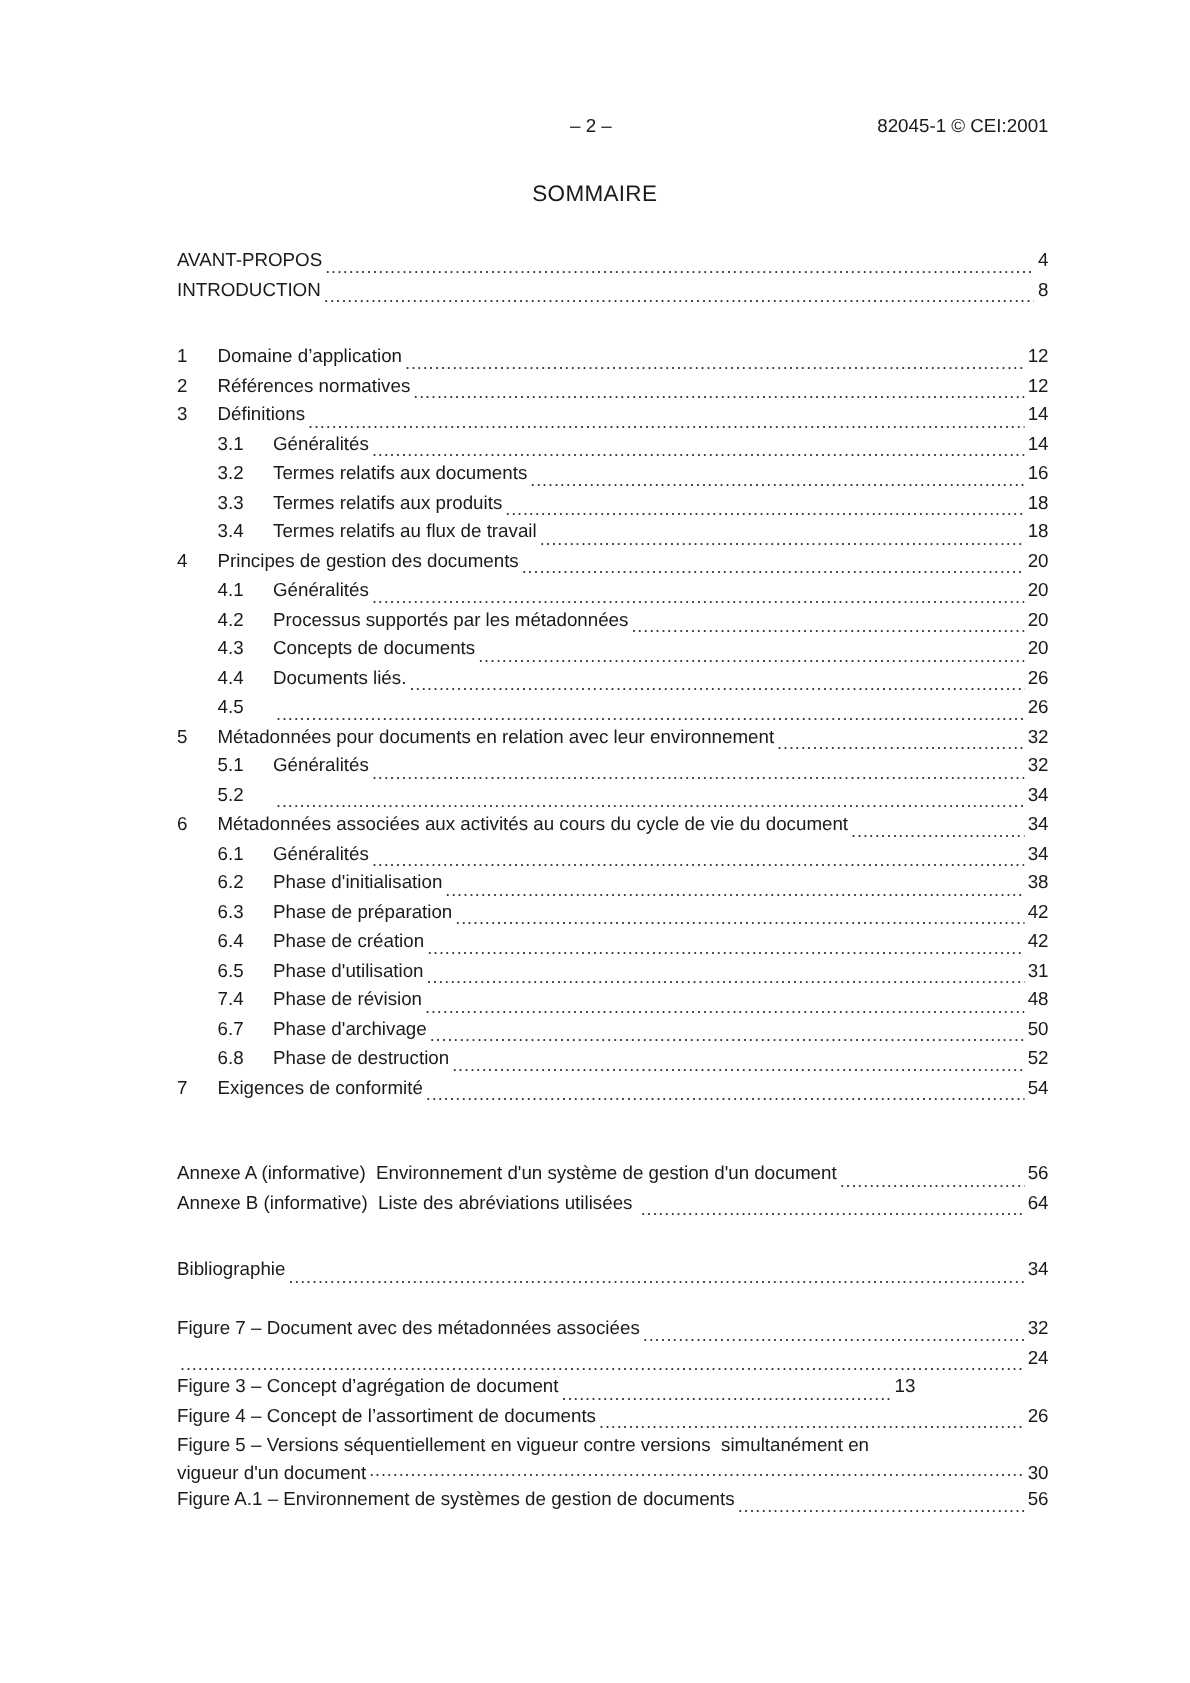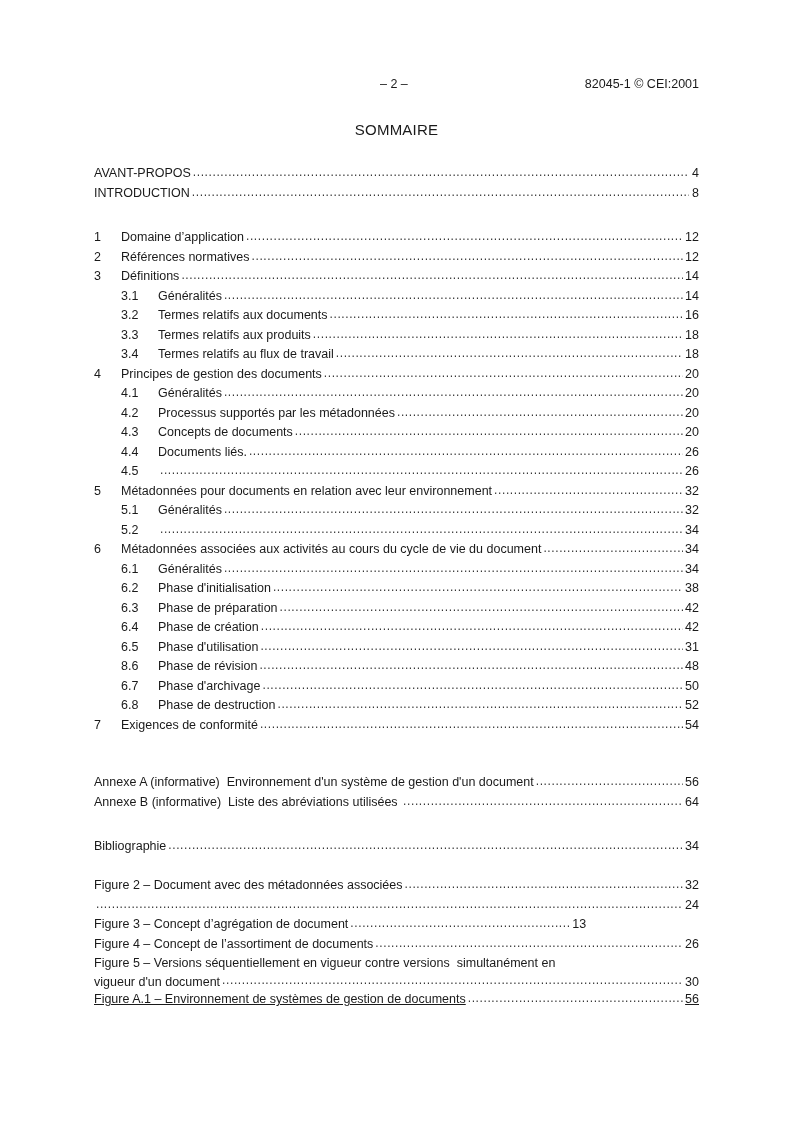--- a/index.html
+++ b/index.html
@@ -3,21 +3,21 @@
 <meta charset="utf-8">
 <style>
   html, body { margin: 0; padding: 0; background: #ffffff; }
   body { width: 793px; height: 1122px; position: relative; overflow: hidden;
          font-family: "Liberation Sans", sans-serif; color: #1a1a1a; }
   .header { position: absolute; top: 77px; left: 94px; width: 605px; height: 16px; font-size: 12.5px; }
   .header .pagenum { position: absolute; left: 286px; top: 0; }
   .header .ref { position: absolute; right: 0; top: 0; }
   .title { position: absolute; top: 121px; left: 0; width: 793px; text-align: center; font-size: 15px; letter-spacing: 0.2px; }
   .toc { position: absolute; left: 94px; width: 605px; font-size: 12.5px; }
-  .row { position: relative; height: 19.5px; line-height: 19.5px; display: flex; align-items: flex-start; }
+  .row { position: relative; height: 19.5px; line-height: 19.5px; display: flex; align-items: flex-end; margin-left: 24px; }
   .row .num { flex: 0 0 auto; }
   .row.lvl1 .num { width: 27px; }
   .row.lvl2 { padding-left: 27px; }
   .row.lvl2 .num { width: 37px; }
   .row .label { flex: 0 0 auto; white-space: nowrap; }
   .row .leader { flex: 1 1 auto; overflow: hidden; white-space: nowrap; margin: 0 2px; position: relative; height: 14px; }
   .row .leader::after { content: "................................................................................................................................................................................................................................"; position: absolute; left: 0; bottom: 0; letter-spacing: 0.6px; color: #333; font-size: 12px; line-height: 12px; }
   .row .page { flex: 0 0 auto; text-align: right; min-width: 8px; }
   .row.short .leader { flex: 0 0 220px; }
   .row.short .filler { flex: 1 1 auto; }
@@ -173,21 +173,21 @@
       <span class="leader"></span>
       <span class="page">42</span>
     </div>
     <div class="row lvl2">
       <span class="num">6.5</span>
       <span class="label">Phase d'utilisation</span>
       <span class="leader"></span>
       <span class="page">31</span>
     </div>
     <div class="row lvl2">
-      <span class="num">8.6</span>
+      <span class="num">7.4</span>
       <span class="label">Phase de révision</span>
       <span class="leader"></span>
       <span class="page">48</span>
     </div>
     <div class="row lvl2">
       <span class="num">6.7</span>
       <span class="label">Phase d'archivage</span>
       <span class="leader"></span>
       <span class="page">50</span>
     </div>
@@ -221,21 +221,21 @@
 <div class="toc" style="top:837px;">
   <div class="row">
     <span class="label">Bibliographie</span>
     <span class="leader"></span>
     <span class="page">34</span>
   </div>
 </div>
 
 <div class="toc" style="top:876px;">
   <div class="row">
-    <span class="label">Figure 2 – Document avec des métadonnées associées</span>
+    <span class="label">Figure 7 – Document avec des métadonnées associées</span>
     <span class="leader"></span>
     <span class="page">32</span>
   </div>
   <div class="row">
     <span class="leader"></span>
     <span class="page">24</span>
   </div>
   <div class="row short">
     <span class="label">Figure 3 – Concept d’agrégation de document</span>
     <span class="leader"></span>
@@ -248,18 +248,18 @@
     <span class="page">26</span>
   </div>
   <div class="row wrap" style="margin-top:1px;">
     <div class="line1" style="white-space:pre;">Figure 5 – Versions séquentiellement en vigueur contre versions  simultanément en</div>
     <div class="line2">
       <span class="label">vigueur d'un document</span>
       <span class="leader"></span>
       <span class="page">30</span>
     </div>
   </div>
-  <div class="row" style="margin-top:2px;text-decoration:underline;">
+  <div class="row" style="margin-top:2px;">
     <span class="label">Figure A.1 – Environnement de systèmes de gestion de documents</span>
     <span class="leader"></span>
     <span class="page">56</span>
   </div>
 </div>
 
 </body></html>

